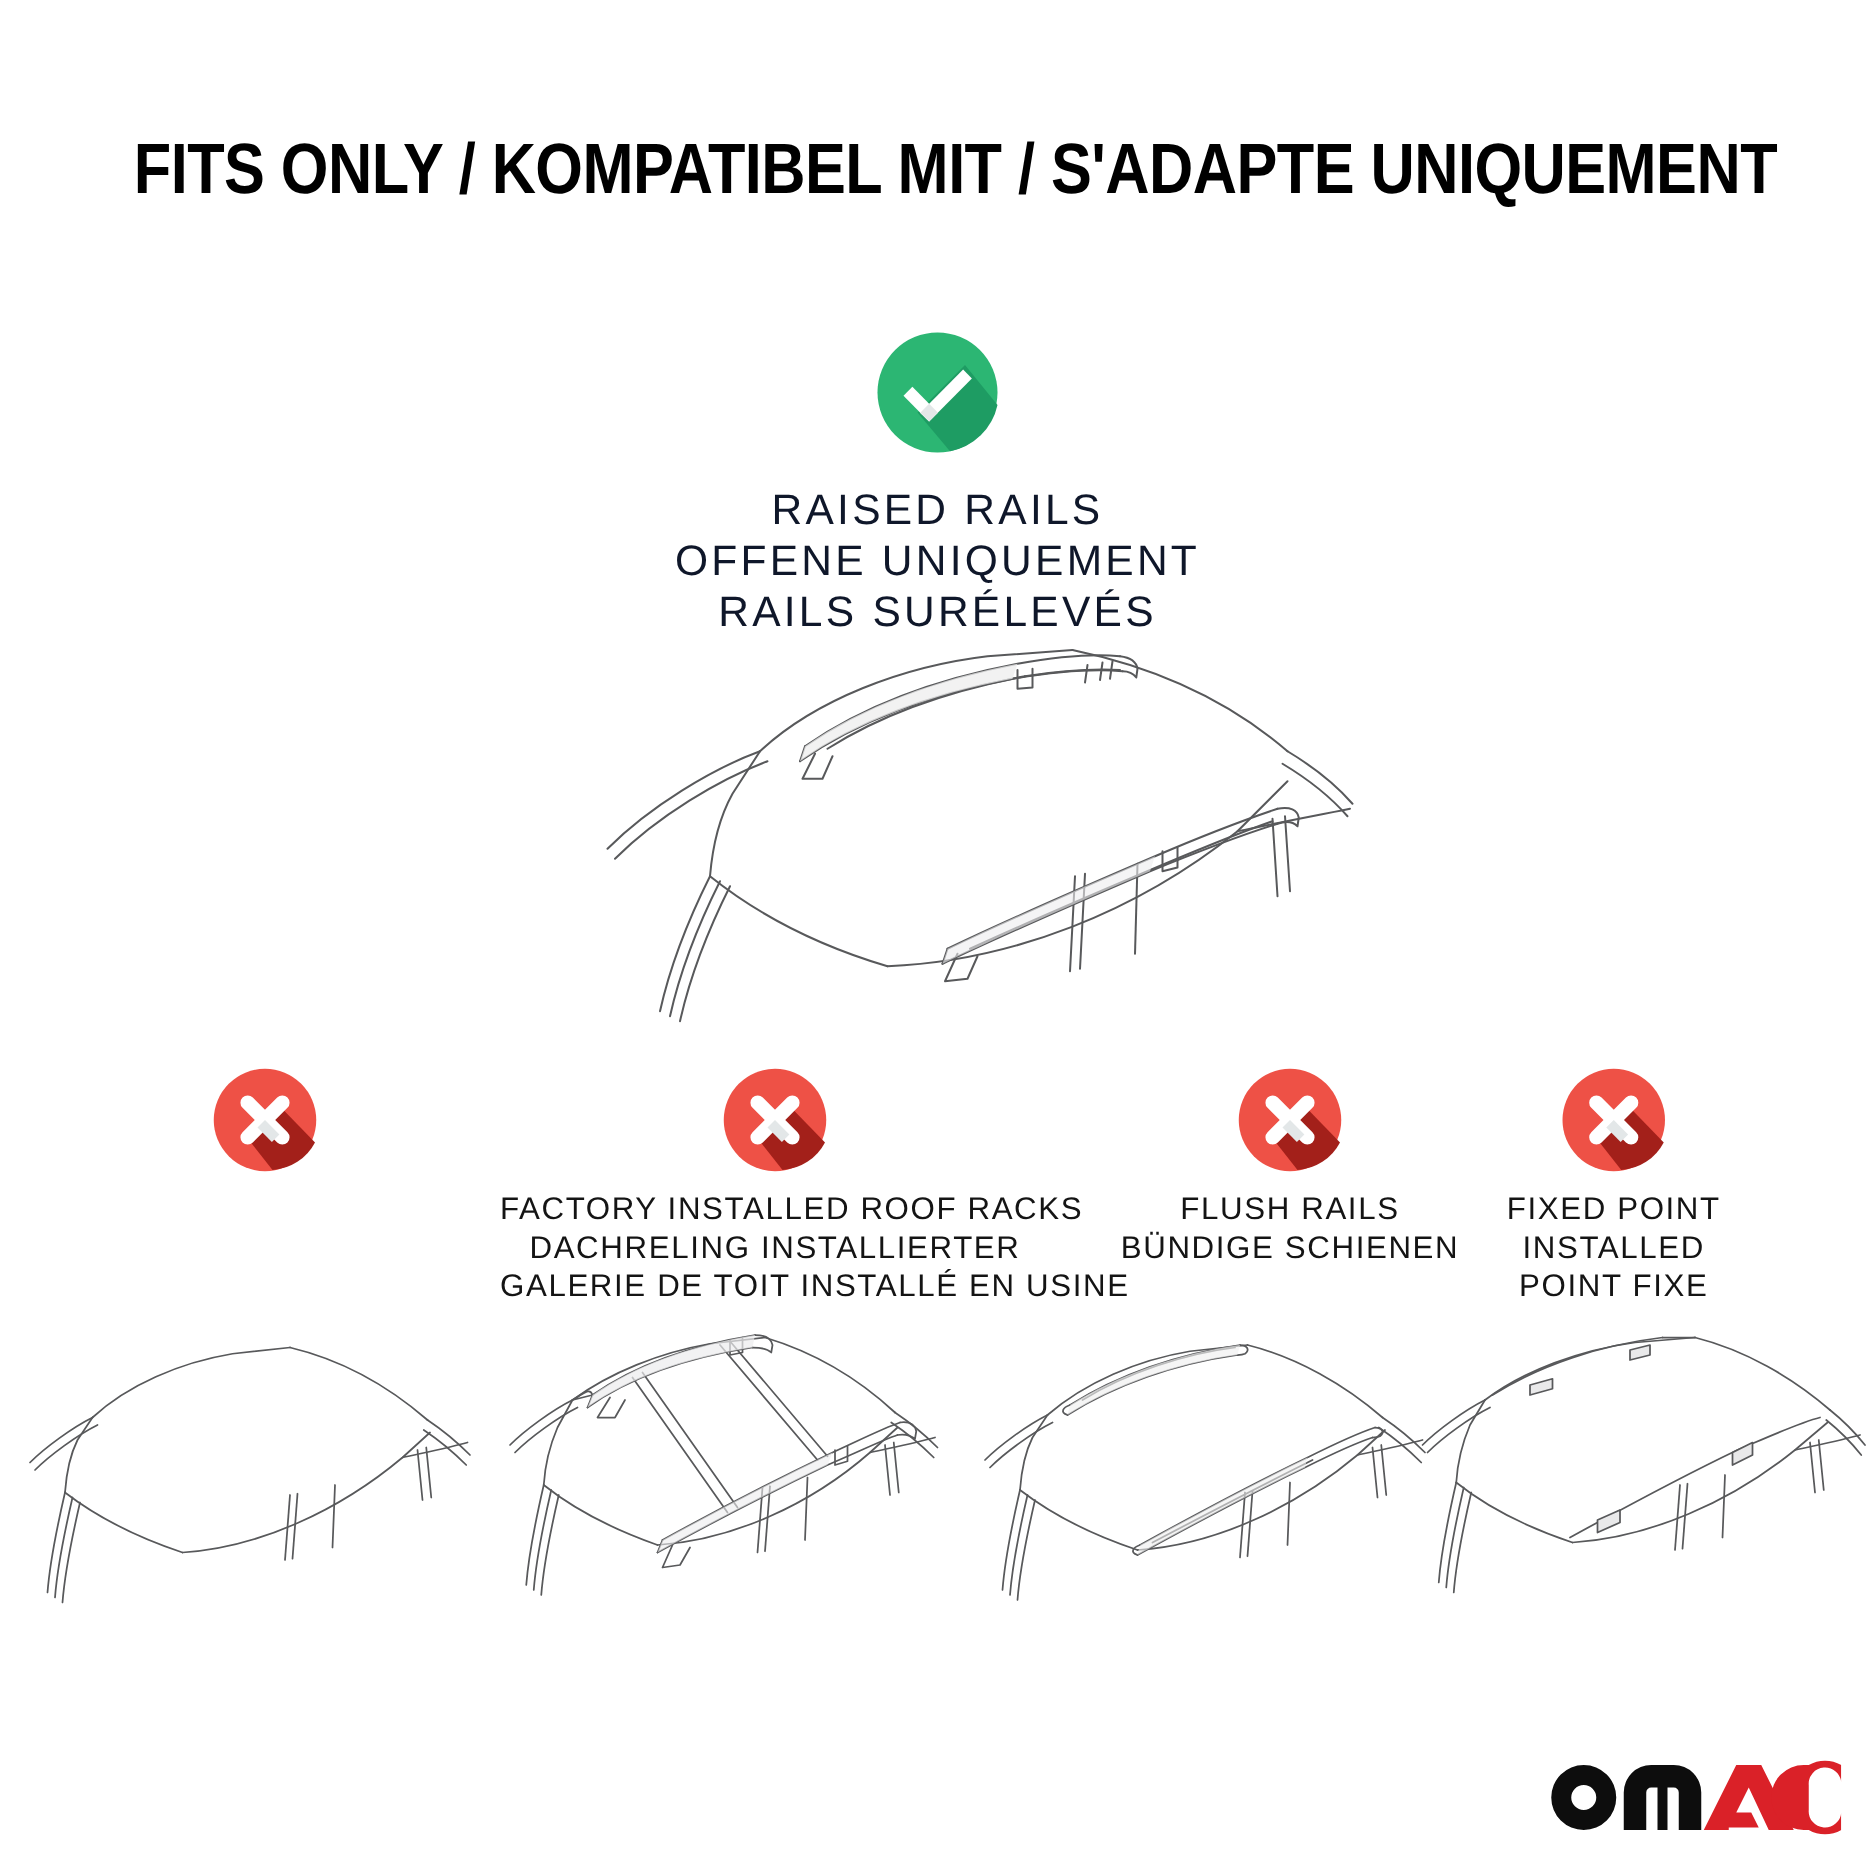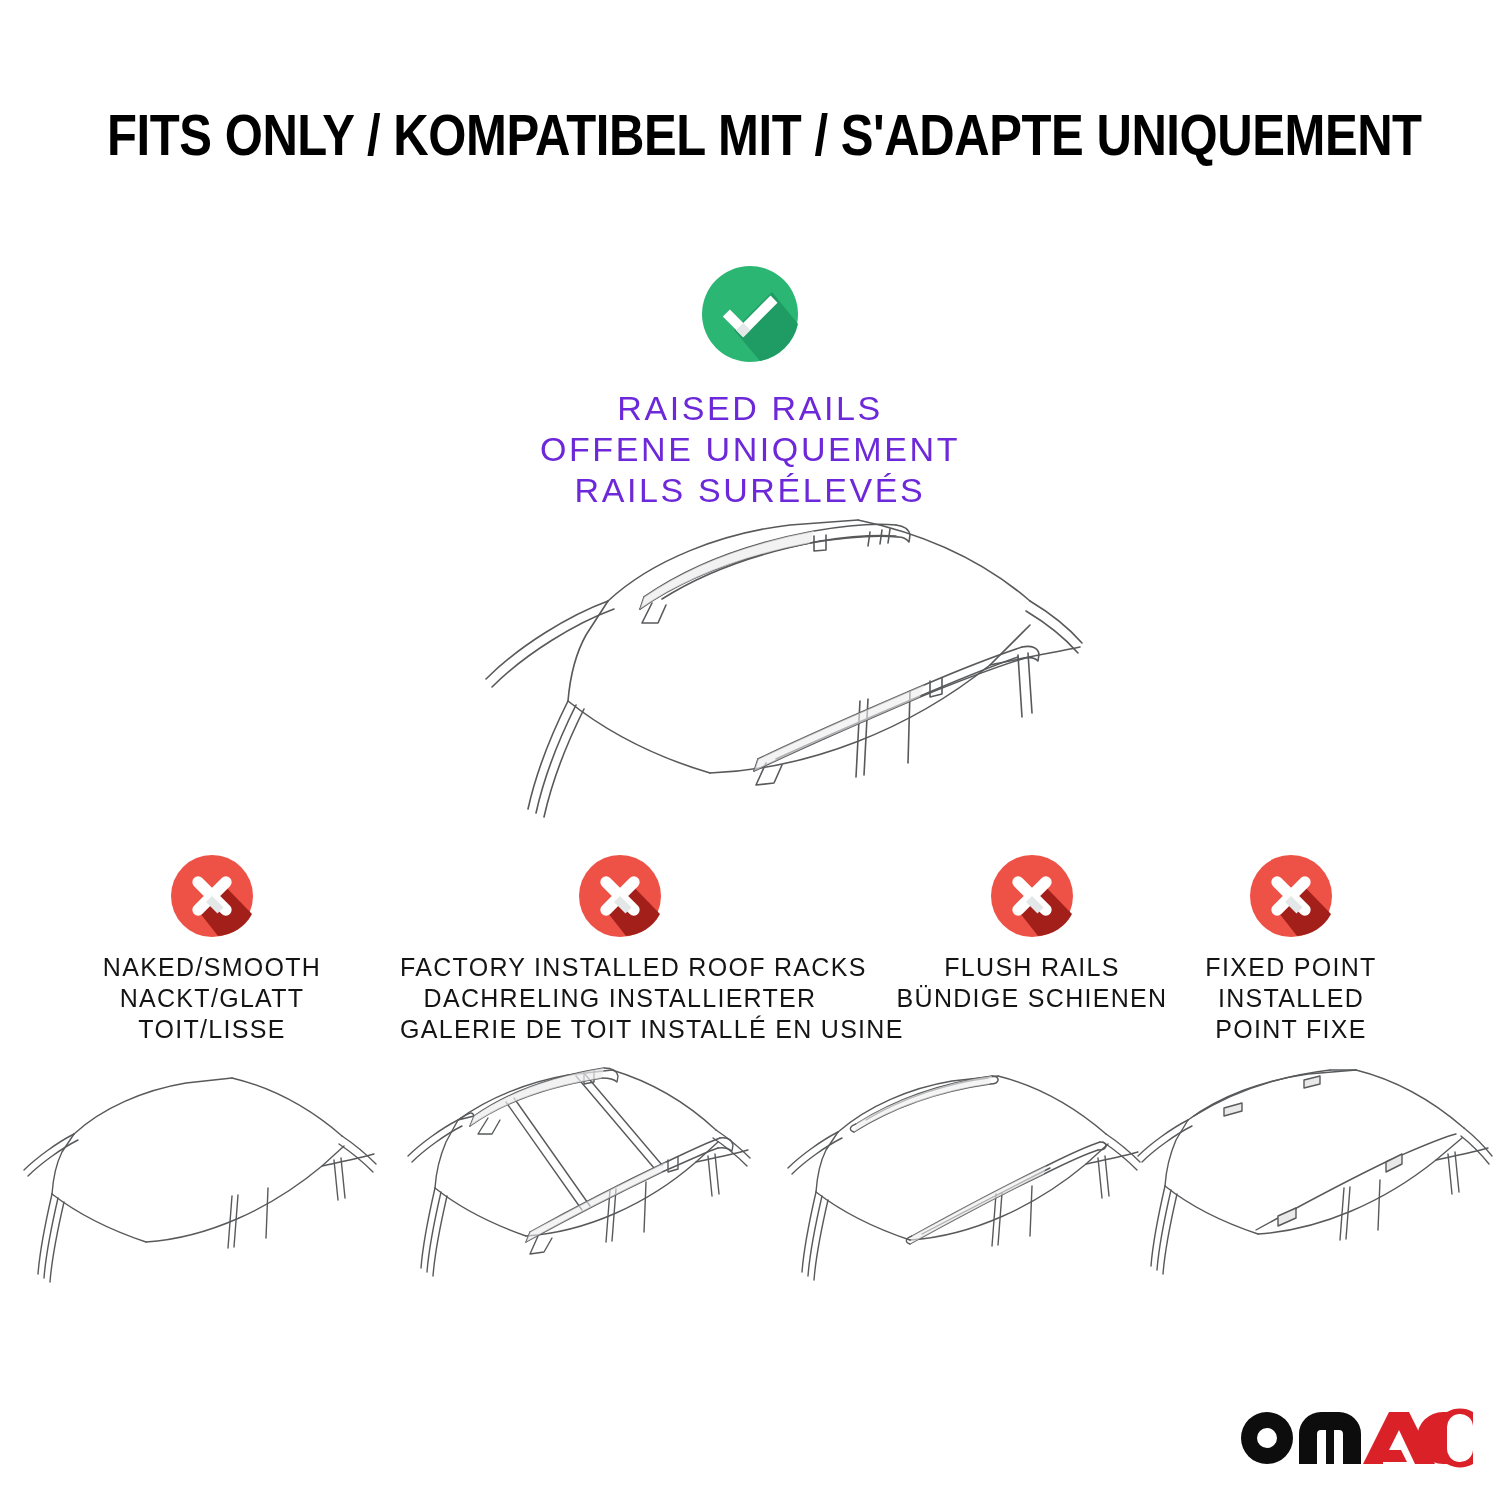--- a/index.html
+++ b/index.html
@@ -52,21 +52,21 @@
     margin: 0 auto;
   }
   .badge svg { display: block; width: 104px; height: 104px; }
 
   .approved-labels {
     margin-top: 22px;
     font-size: 34px;
     line-height: 41px;
     letter-spacing: 2.6px;
     font-weight: 400;
-    color: #6d28d9;
+    color: #0f172a;
   }
   .approved-labels div { white-space: nowrap; }
 
   .hero-drawing {
     position: absolute;
     top: 505px;
     left: 390px;
     width: 720px;
     height: 330px;
   }
@@ -224,25 +224,20 @@
 
   <div class="reject-col c0">
     <div class="badge-x">
       <svg viewBox="0 0 88 88" xmlns="http://www.w3.org/2000/svg">
         <circle cx="44" cy="44" r="41" fill="#EE5146"></circle>
         <path d="M52 29 L84 62 A41 41 0 0 1 50 84 L28 56 Z" fill="#A3201A"></path>
         <rect x="38.2" y="18.6" width="11.6" height="50.8" rx="5.8" transform="rotate(45 44 44)" fill="#FFFFFF"></rect>
         <rect x="38.2" y="18.6" width="11.6" height="50.8" rx="5.8" transform="rotate(-45 44 44)" fill="#FFFFFF"></rect>
         <path d="M44 44 L55.5 55.5 L49.5 61.5 L38 50 Z" fill="#E3E7E8"></path>
       </svg>
-    </div>
-    <div class="reject-labels">
-      <div>NAKED/SMOOTH</div>
-      <div>NACKT/GLATT</div>
-      <div>TOIT/LISSE</div>
     </div>
   </div>
 
   <div class="reject-col c1">
     <div class="badge-x">
       <svg viewBox="0 0 88 88" xmlns="http://www.w3.org/2000/svg">
         <circle cx="44" cy="44" r="41" fill="#EE5146"></circle>
         <path d="M52 29 L84 62 A41 41 0 0 1 50 84 L28 56 Z" fill="#A3201A"></path>
         <rect x="38.2" y="18.6" width="11.6" height="50.8" rx="5.8" transform="rotate(45 44 44)" fill="#FFFFFF"></rect>
         <rect x="38.2" y="18.6" width="11.6" height="50.8" rx="5.8" transform="rotate(-45 44 44)" fill="#FFFFFF"></rect>

